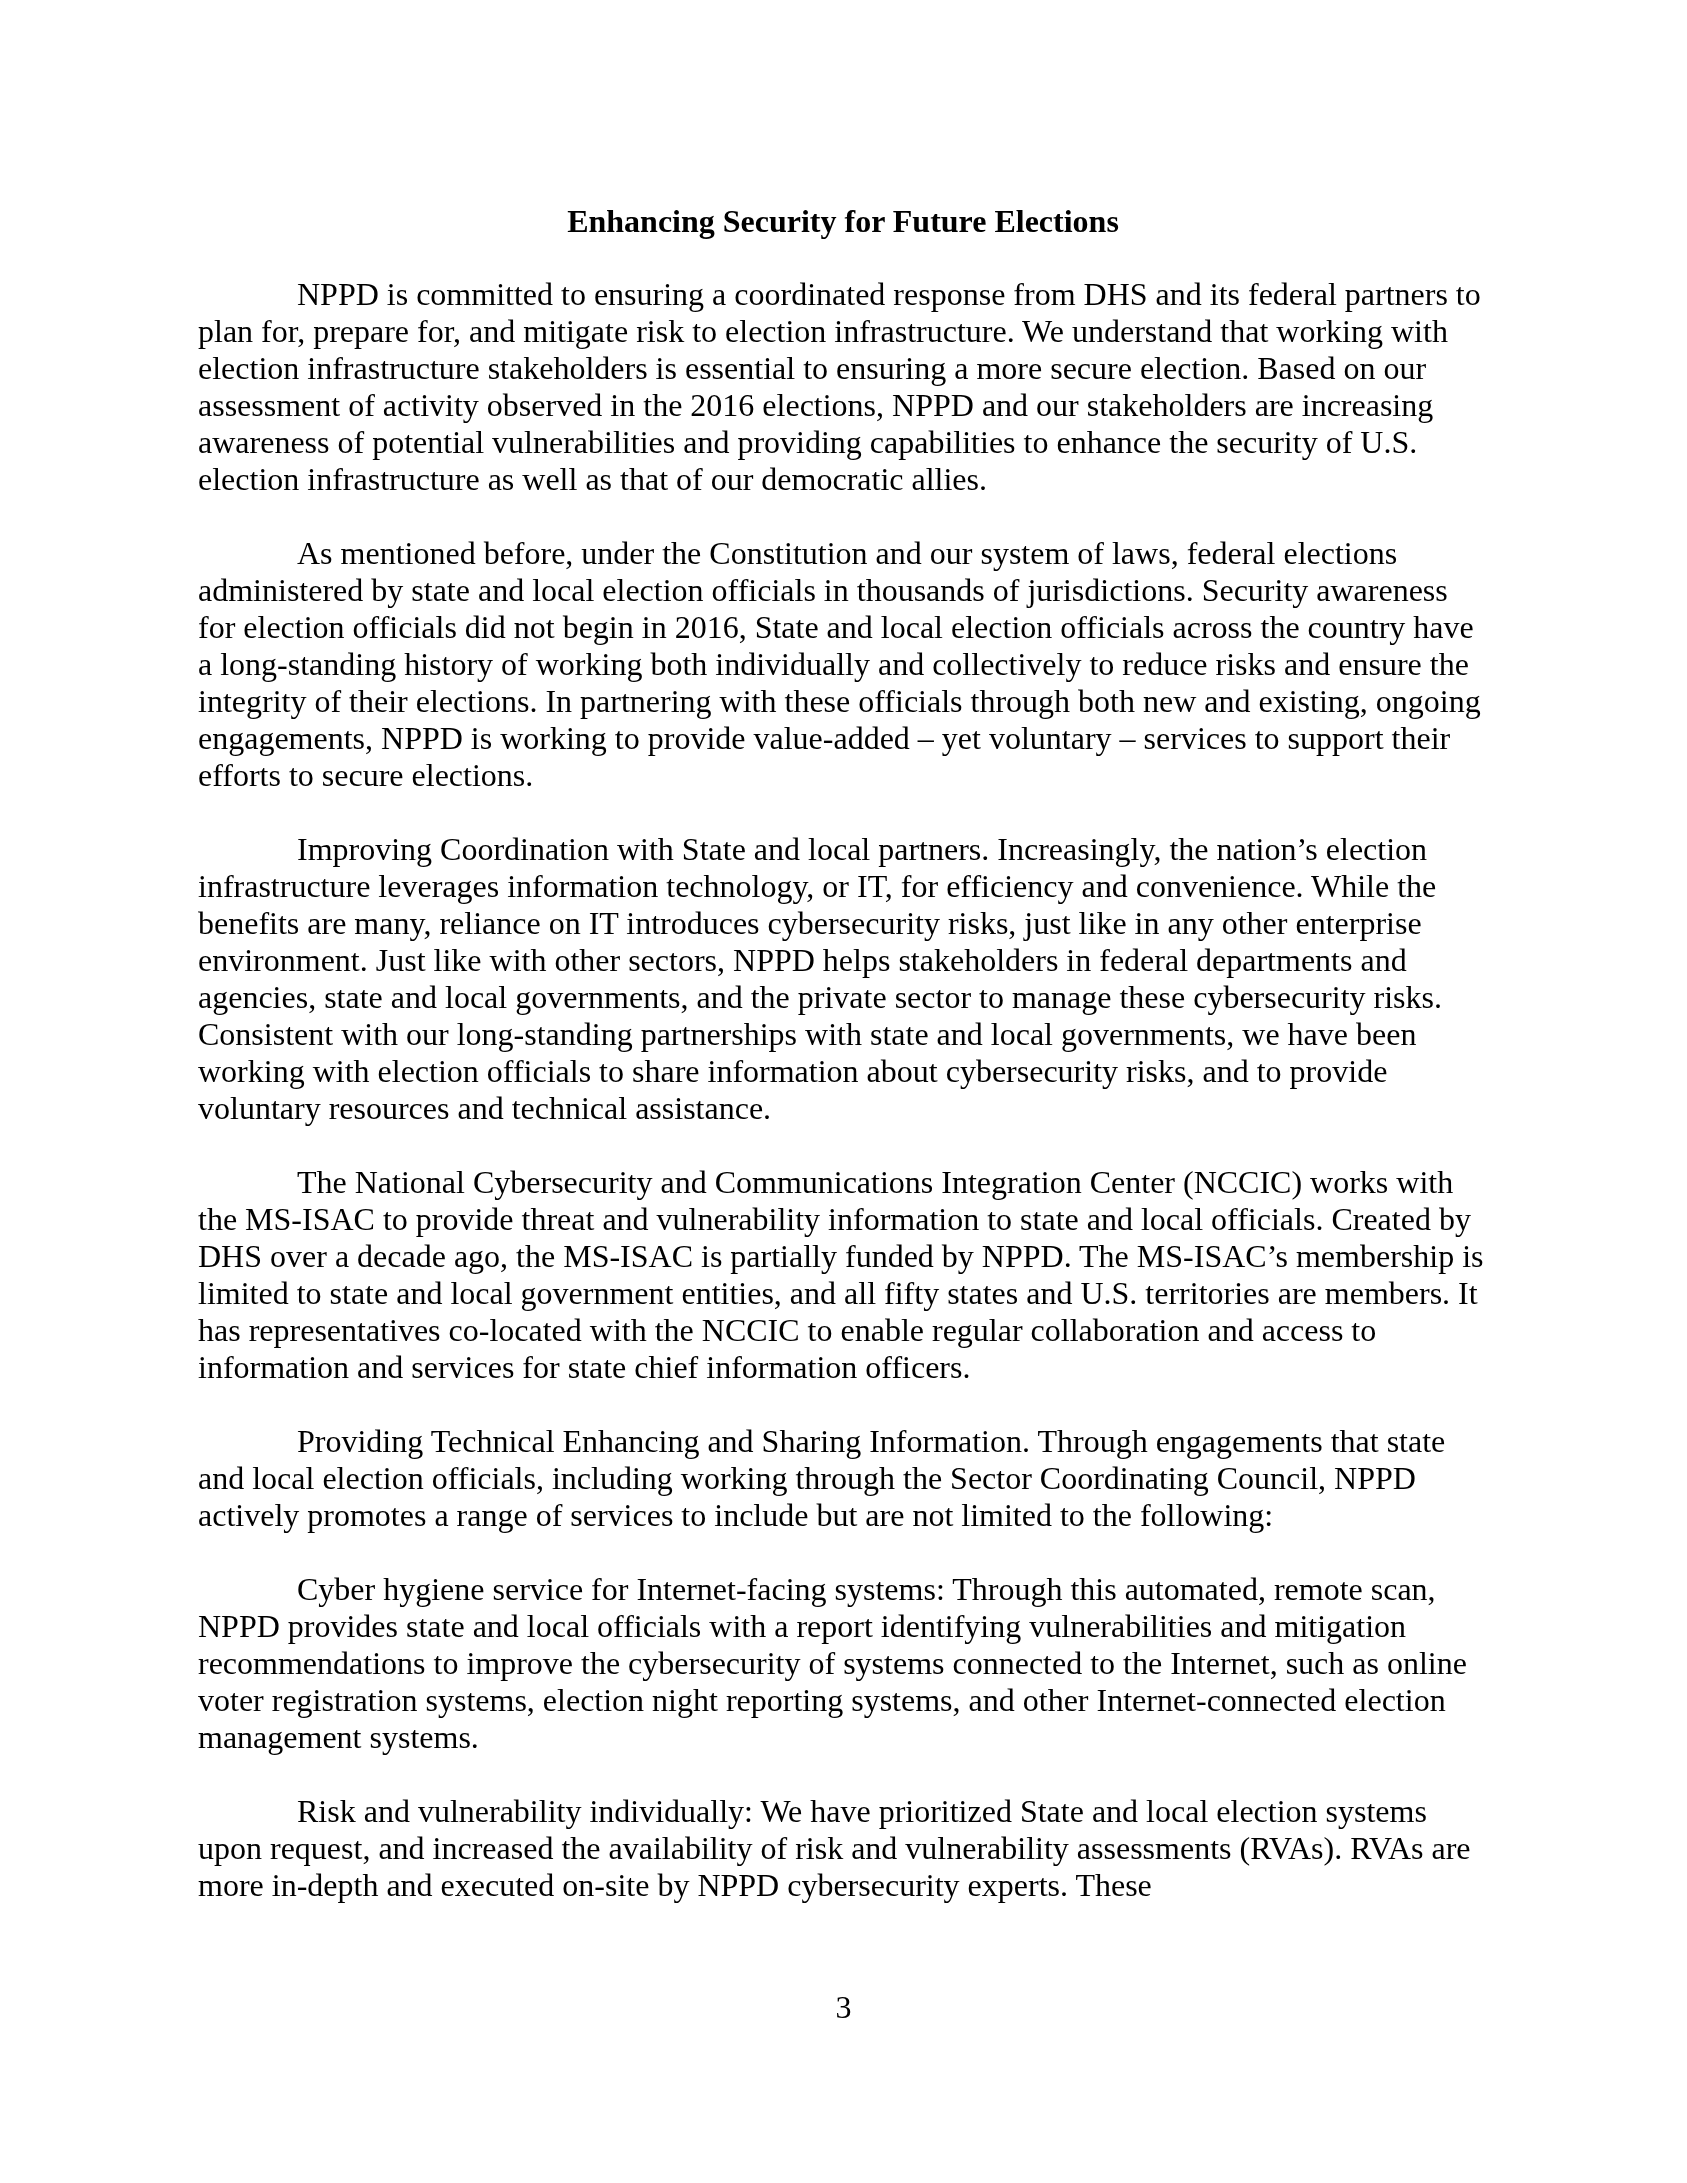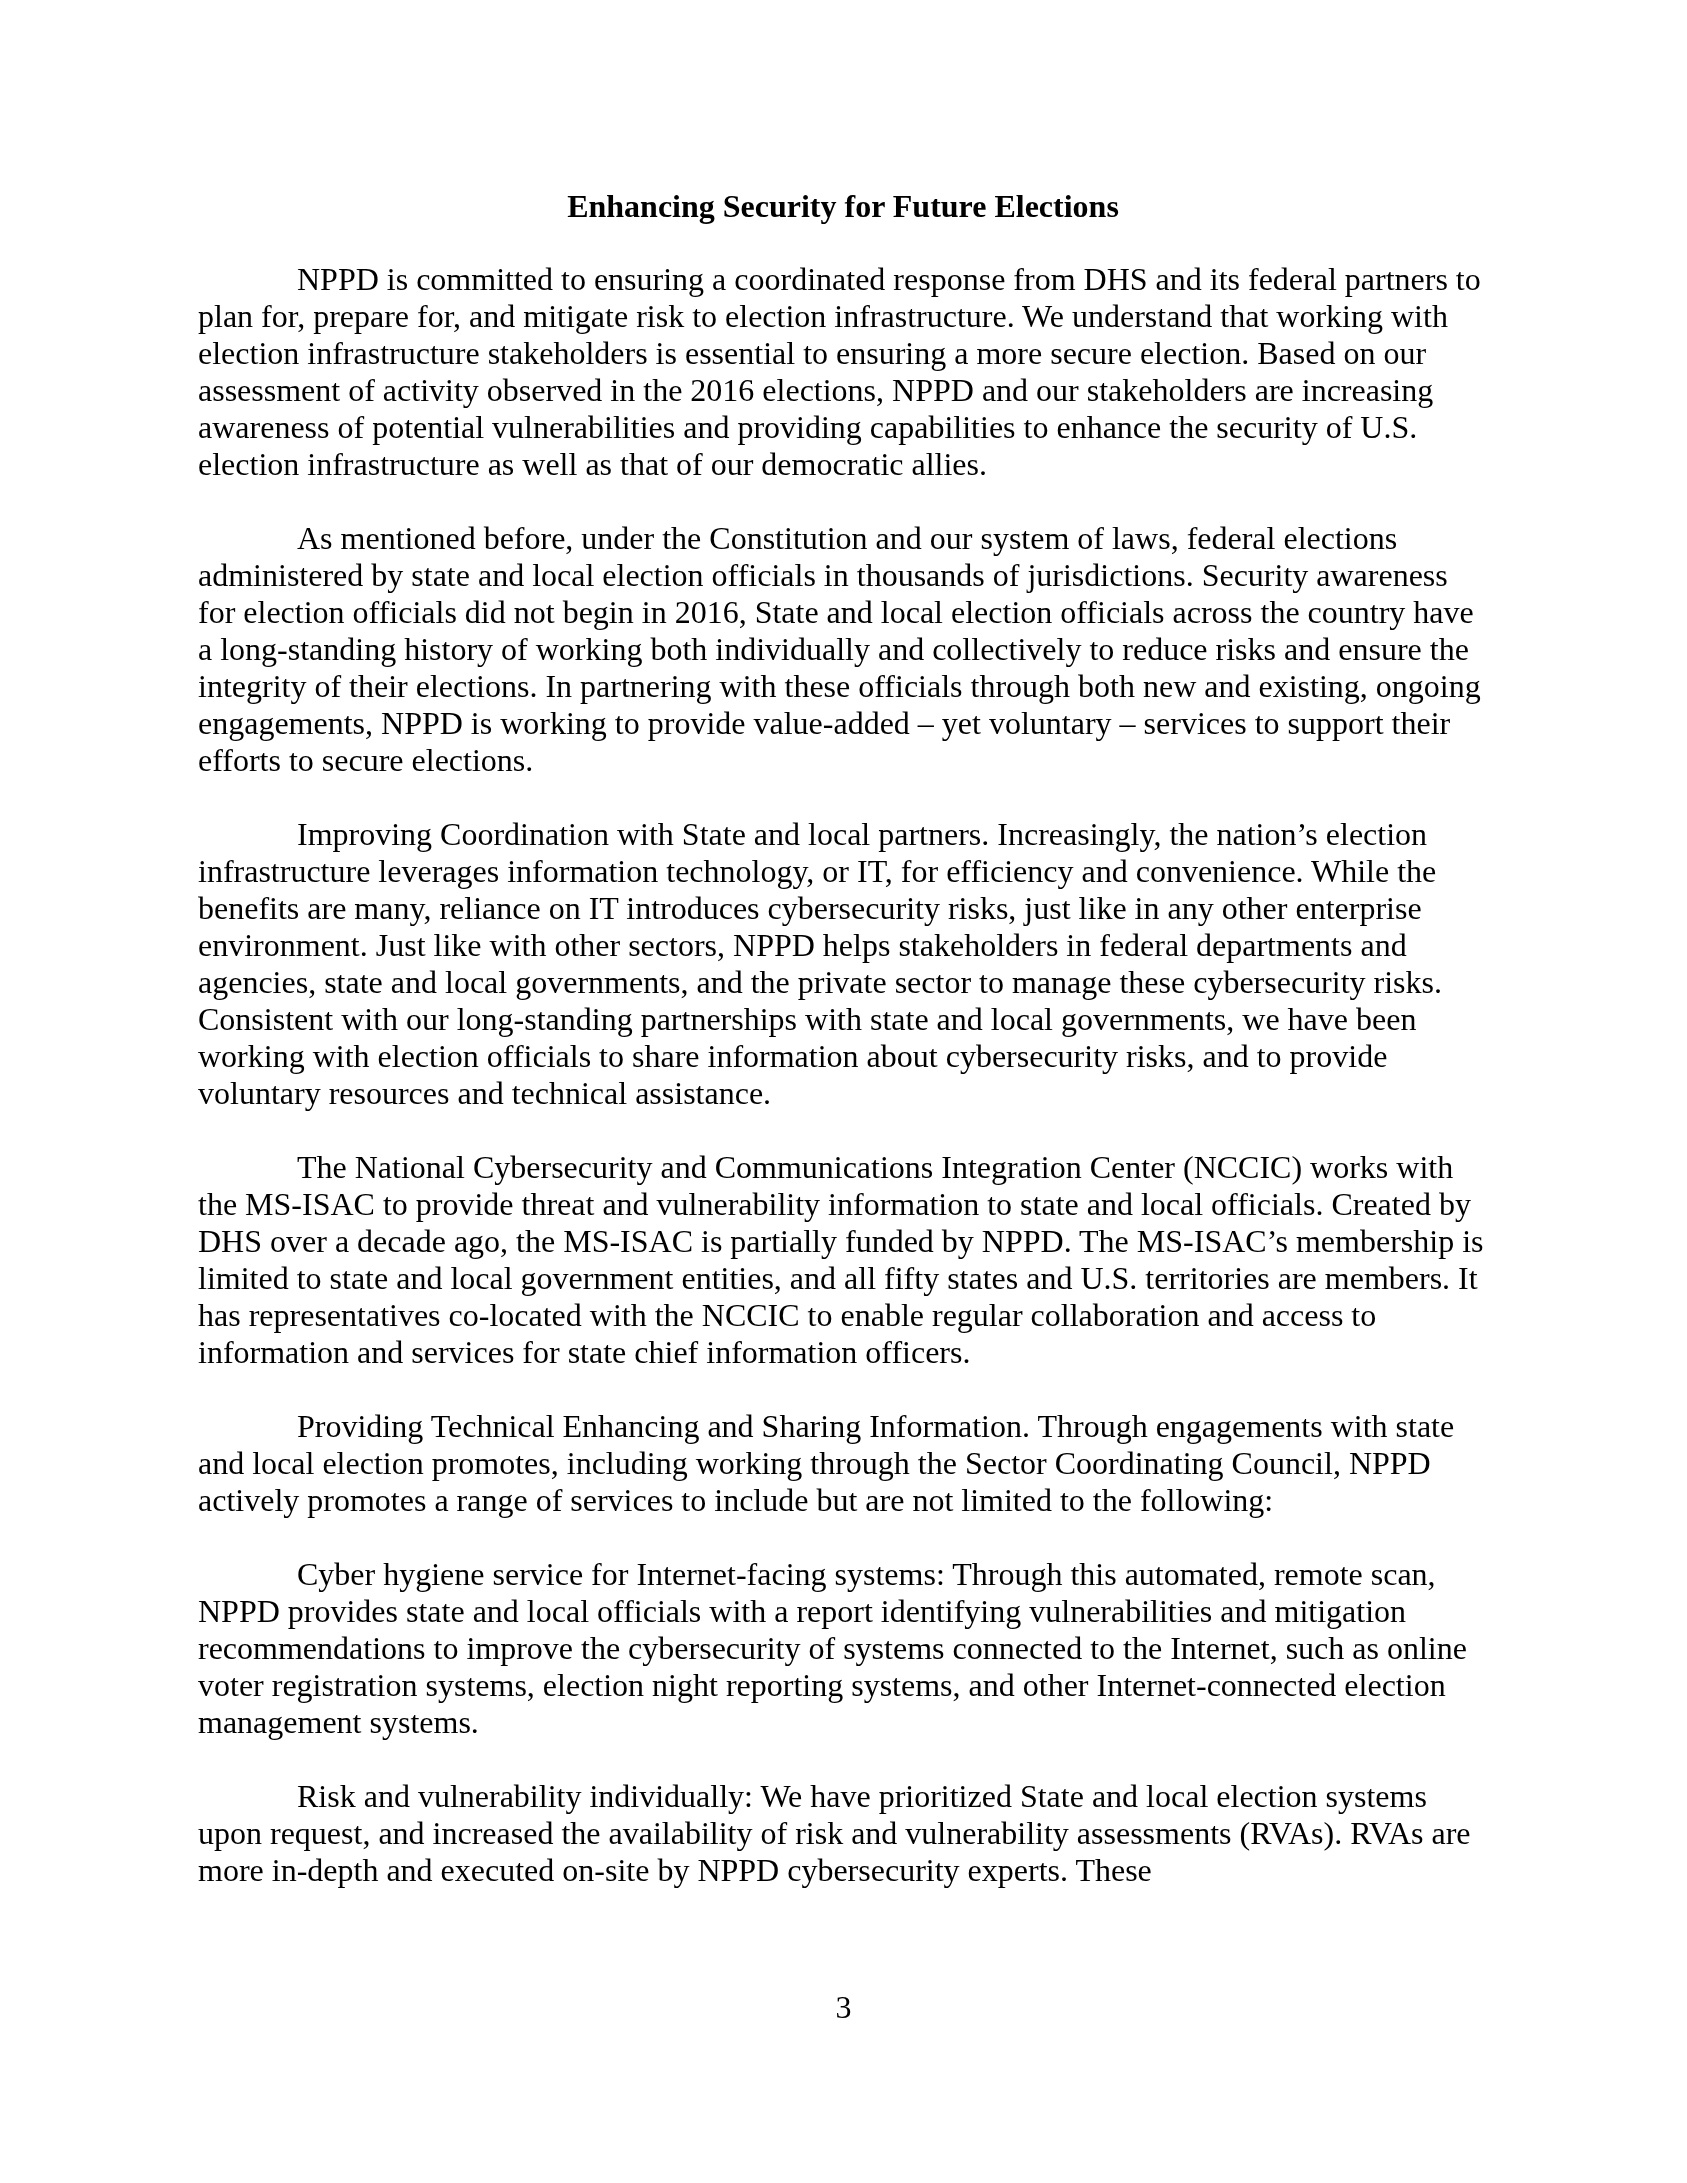--- a/index.html
+++ b/index.html
@@ -11,21 +11,21 @@
       width: 1687px;
       height: 2183px;
       position: relative;
       overflow: hidden;
       font-family: "Liberation Serif", "DejaVu Serif", serif;
       color: #000000;
     }
     .page {
       position: absolute;
       left: 198px;
-      top: 188px;
+      top: 203px;
       width: 1290px;
     }
     .title {
       text-align: center;
       font-weight: bold;
       font-size: 32px;
       line-height: 37px;
       margin: 0 0 36px 0;
     }
     .para {
@@ -65,21 +65,21 @@
 
   <p class="para">
     <span class="lead">Improving Coordination with State and local partners.</span><span>  Increasingly, the nation’s election infrastructure leverages information technology, or IT, for efficiency and convenience. While the benefits are many, reliance on IT introduces cybersecurity risks, just like in any other enterprise environment.  Just like with other sectors, NPPD helps stakeholders in federal departments and agencies, state and local governments, and the private sector to manage these cybersecurity risks.  Consistent with our long-standing partnerships with state and local governments, we have been working with election officials to share information about cybersecurity risks, and to provide voluntary resources and technical assistance.</span>
   </p>
 
   <p class="para">
     <span class="lead"></span><span>The National Cybersecurity and Communications Integration Center (NCCIC) works with the MS-ISAC to provide threat and vulnerability information to state and local officials. Created by DHS over a decade ago, the MS-ISAC is partially funded by NPPD.  The MS-ISAC’s membership is limited to state and local government entities, and all fifty states and U.S. territories are members.  It has representatives co-located with the NCCIC to enable regular collaboration and access to information and services for state chief information officers.</span>
   </p>
 
   <p class="para">
-    <span class="lead">Providing Technical Enhancing and Sharing Information.</span><span>  Through engagements with state and local election promotes, including working through the Sector Coordinating Council, NPPD actively promotes a range of services to include but are not limited to the following:</span>
+    <span class="lead">Providing Technical Enhancing and Sharing Information.</span><span>  Through engagements that state and local election officials, including working through the Sector Coordinating Council, NPPD actively promotes a range of services to include but are not limited to the following:</span>
   </p>
 
   <p class="para">
     <span class="lead">Cyber hygiene service for Internet-facing systems:</span><span>  Through this automated, remote scan, NPPD provides state and local officials with a report identifying vulnerabilities and mitigation recommendations to improve the cybersecurity of systems connected to the Internet, such as online voter registration systems, election night reporting systems, and other Internet-connected election management systems.</span>
   </p>
 
   <p class="para">
     <span class="lead">Risk and vulnerability individually:</span><span>  We have prioritized State and local election systems upon request, and increased the availability of risk and vulnerability assessments (RVAs).  RVAs are more in-depth and executed on-site by NPPD cybersecurity experts. These</span>
   </p>
 </div>

